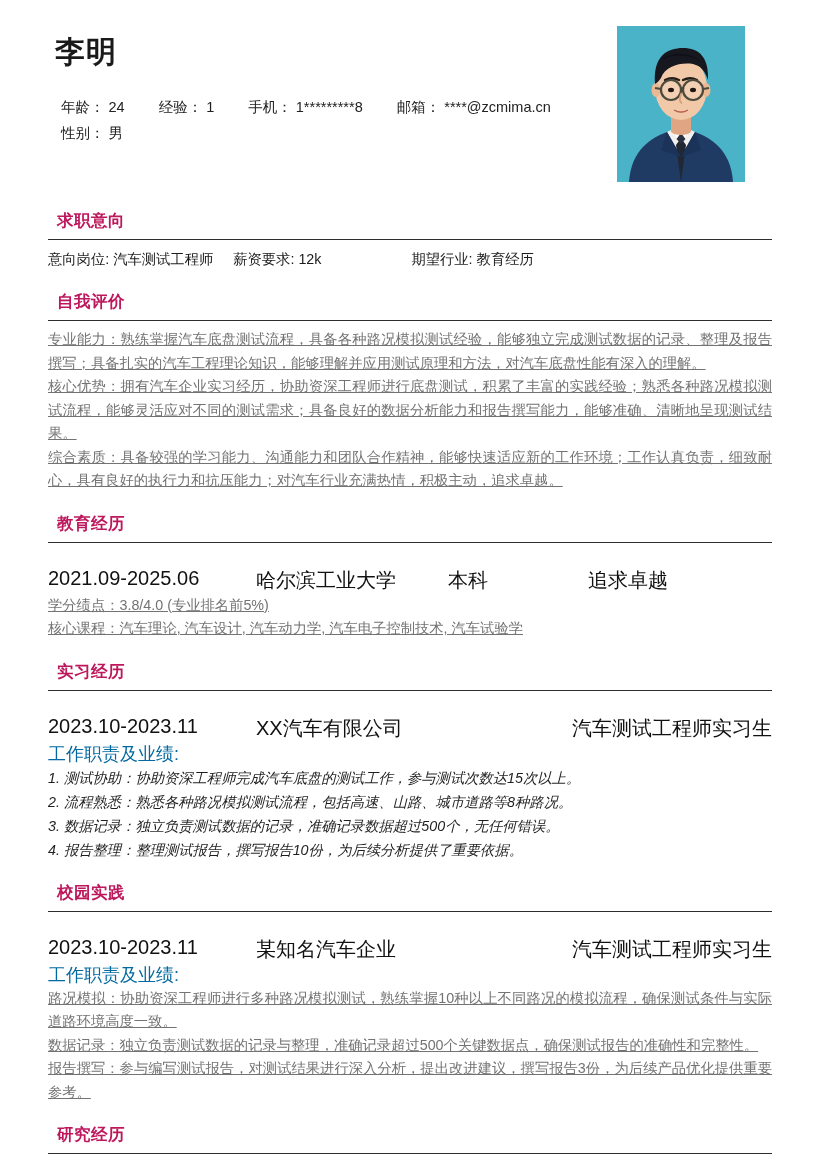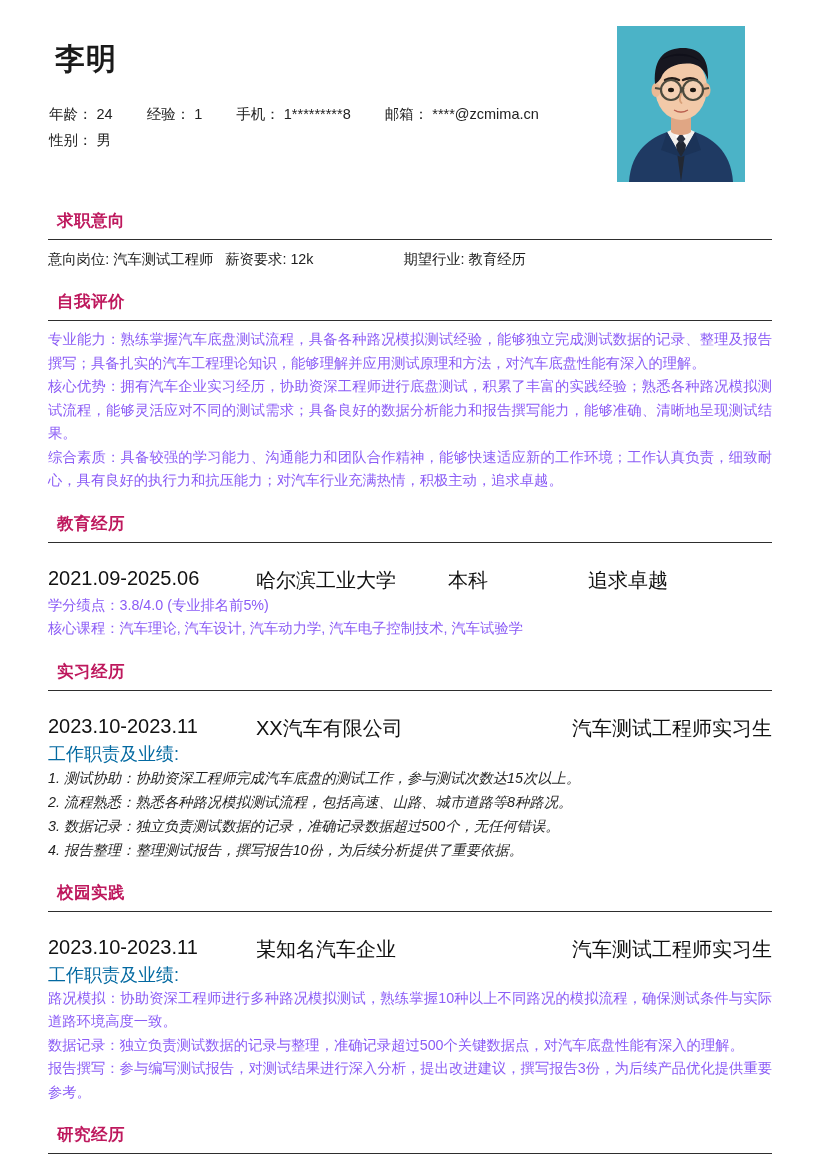--- a/index.html
+++ b/index.html
@@ -26,26 +26,26 @@
     position: relative;
     padding: 26px 48px 0 48px;
     height: 190px;
   }
   .name {
     font-size: 30px;
     font-weight: bold;
     letter-spacing: 1px;
     color: #1a1a1a;
     line-height: 40px;
-    margin-top: 13px;
+    margin-top: 6px;
     margin-left: 7px;
   }
   .contact-rows {
     margin-top: 22px;
-    margin-left: 1px;
+    margin-left: 13px;
   }
   .contact-row {
     font-size: 14.5px;
     line-height: 26px;
     color: #222;
     white-space: nowrap;
   }
   .contact-item {
     display: inline-block;
     margin-right: 30px;
@@ -76,28 +76,29 @@
   }
   .section-rule {
     border-bottom: 1.3px solid #2e2e2e;
     margin-top: 7px;
   }
   .section-body { padding-top: 7px; }
 
   .line {
     font-size: 14.3px;
     line-height: 23.5px;
-    color: #8b5cf6;
+    color: #737373;
     text-align: justify;
+    text-decoration: underline;
   }
 
   
   .intent-line { font-size: 14.3px; line-height: 24px; white-space: nowrap; }
   .intent-a { display: inline-block; }
-  .intent-b { display: inline-block; margin-left: 8px; }
+  .intent-b { display: inline-block; margin-left: 16px; }
   .intent-c { display: inline-block; margin-left: 86px; }
 
   
   .entry-row {
     position: relative;
     height: 25px;
     font-size: 20px;
     font-weight: normal;
     color: #111;
     margin-top: 17px;
@@ -267,21 +268,21 @@
     <div class="section-title">校园实践</div>
     <div class="section-rule"></div>
     <div class="section-body">
       <div class="entry-row exp">
         <span class="e-date">2023.10-2023.11</span>
         <span class="e-org">某知名汽车企业</span>
         <span class="e-role">汽车测试工程师实习生</span>
       </div>
       <div class="sub-label">工作职责及业绩:</div>
       <div class="line">路况模拟：协助资深工程师进行多种路况模拟测试，熟练掌握10种以上不同路况的模拟流程，确保测试条件与实际道路环境高度一致。</div>
-      <div class="line">数据记录：独立负责测试数据的记录与整理，准确记录超过500个关键数据点，对汽车底盘性能有深入的理解。</div>
+      <div class="line">数据记录：独立负责测试数据的记录与整理，准确记录超过500个关键数据点，确保测试报告的准确性和完整性。</div>
       <div class="line">报告撰写：参与编写测试报告，对测试结果进行深入分析，提出改进建议，撰写报告3份，为后续产品优化提供重要参考。</div>
     </div>
   </div>
 
   <div class="section">
     <div class="section-title">研究经历</div>
     <div class="section-rule"></div>
     <div class="section-body">
       <div class="entry-row res">
         <span class="e-date">2023.08-2023.11</span>

